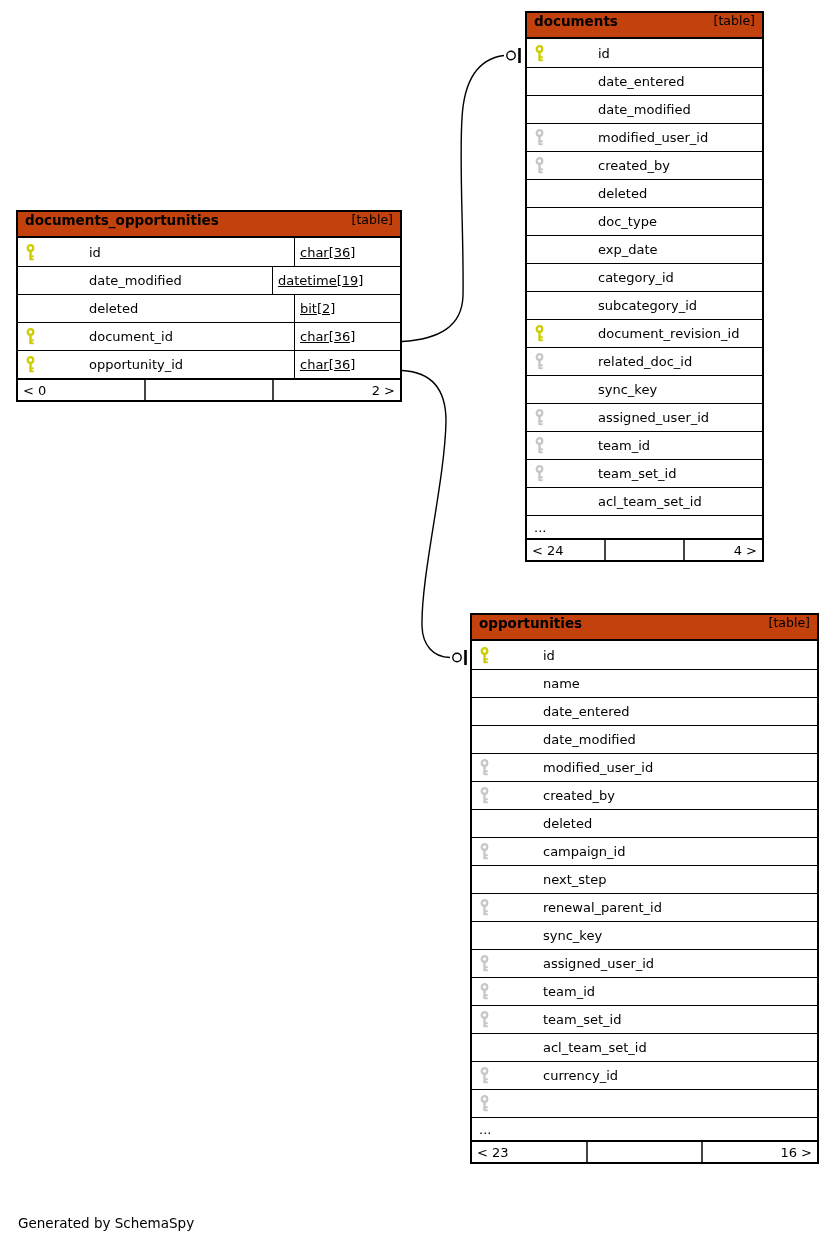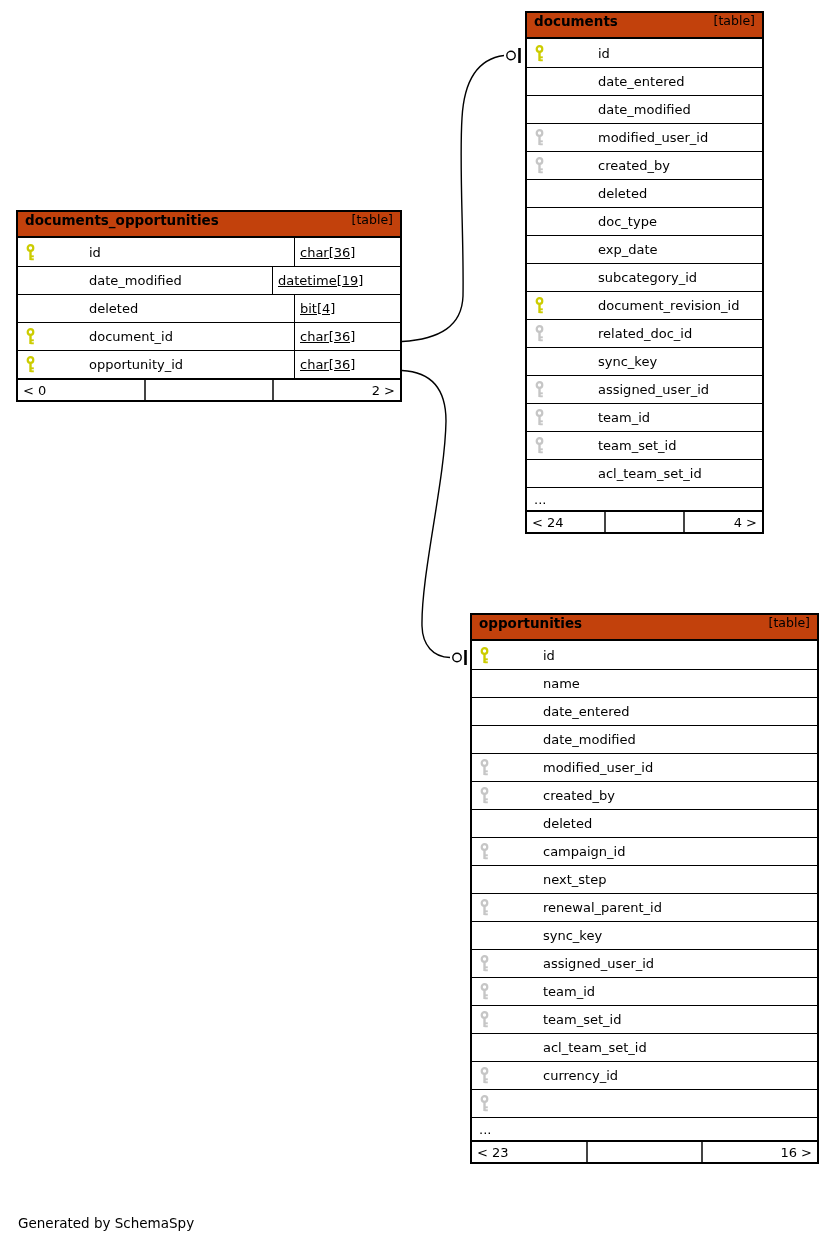--- a/index.html
+++ b/index.html
@@ -79,21 +79,21 @@
           <span class="typecell" style="width:106px">char[36]</span>
         </div>
         <div class="col-row">
           <span class="keycell"></span>
           <span class="colname">date_modified</span>
           <span class="typecell" style="width:128px">datetime[19]</span>
         </div>
         <div class="col-row">
           <span class="keycell"></span>
           <span class="colname">deleted</span>
-          <span class="typecell" style="width:106px">bit[4]</span>
+          <span class="typecell" style="width:106px">bit[2]</span>
         </div>
         <div class="col-row">
           <span class="keycell">
             <svg width="11" height="17" viewBox="0 0 11 17">
               <circle cx="5.5" cy="4" r="2.8" fill="none" stroke="#cccc00" stroke-width="2.2"></circle>
               <line x1="5.5" y1="6.8" x2="5.5" y2="16" stroke="#cccc00" stroke-width="2.4"></line>
               <line x1="5.5" y1="12.3" x2="8.8" y2="12.3" stroke="#cccc00" stroke-width="1.9"></line>
               <line x1="5.5" y1="15.3" x2="8.8" y2="15.3" stroke="#cccc00" stroke-width="1.9"></line>
             </svg>
           </span>
@@ -171,20 +171,24 @@
         <div class="col-row">
           <span class="keycell"></span>
           <span class="colname">doc_type</span>
         </div>
         <div class="col-row">
           <span class="keycell"></span>
           <span class="colname">exp_date</span>
         </div>
         <div class="col-row">
           <span class="keycell"></span>
+          <span class="colname">category_id</span>
+        </div>
+        <div class="col-row">
+          <span class="keycell"></span>
           <span class="colname">subcategory_id</span>
         </div>
         <div class="col-row">
           <span class="keycell">
             <svg width="11" height="17" viewBox="0 0 11 17">
               <circle cx="5.5" cy="4" r="2.8" fill="none" stroke="#cccc00" stroke-width="2.2"></circle>
               <line x1="5.5" y1="6.8" x2="5.5" y2="16" stroke="#cccc00" stroke-width="2.4"></line>
               <line x1="5.5" y1="12.3" x2="8.8" y2="12.3" stroke="#cccc00" stroke-width="1.9"></line>
               <line x1="5.5" y1="15.3" x2="8.8" y2="15.3" stroke="#cccc00" stroke-width="1.9"></line>
             </svg>

